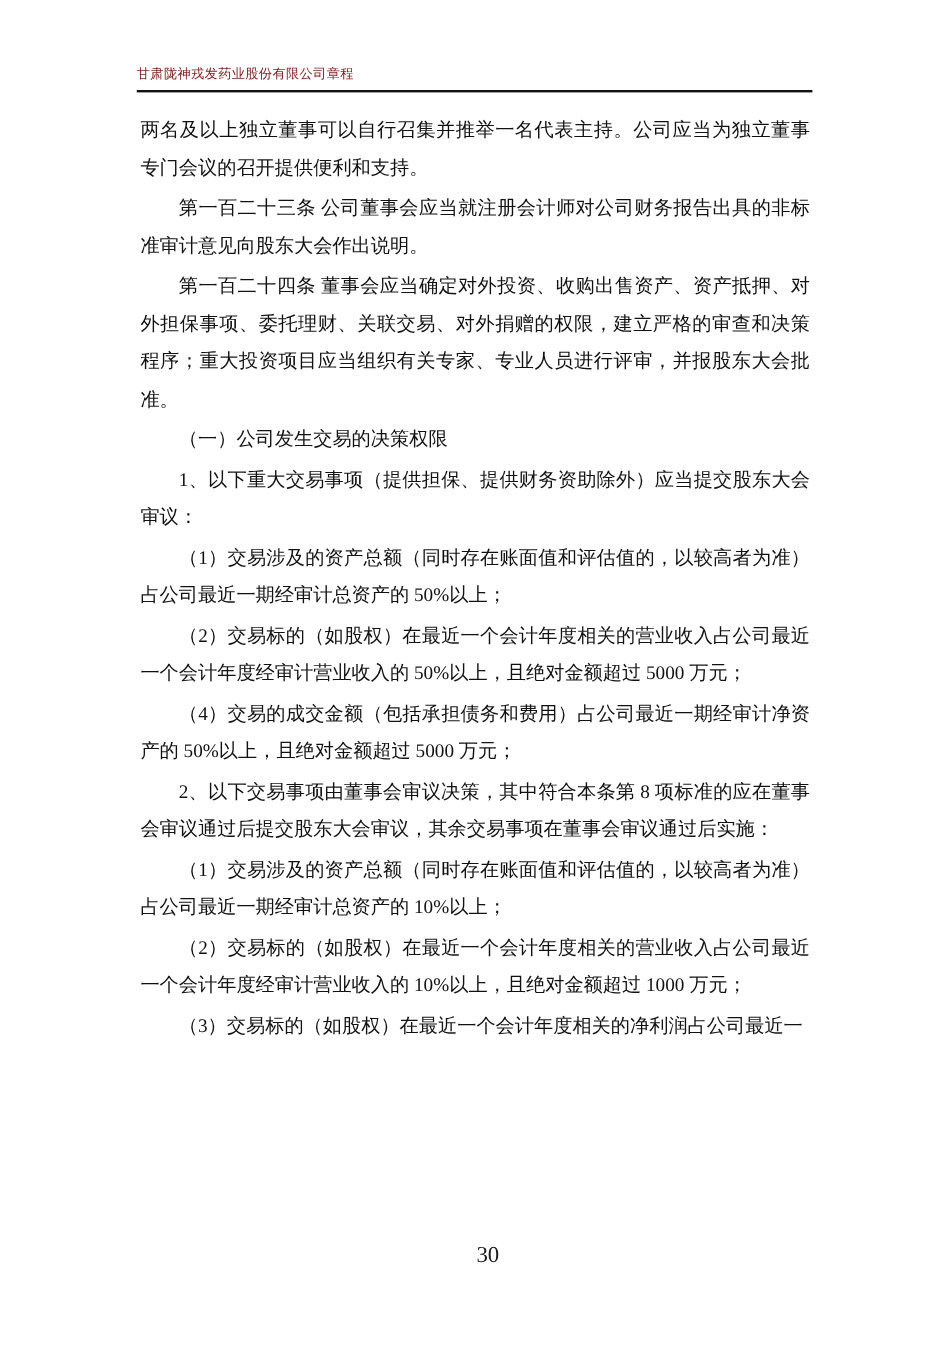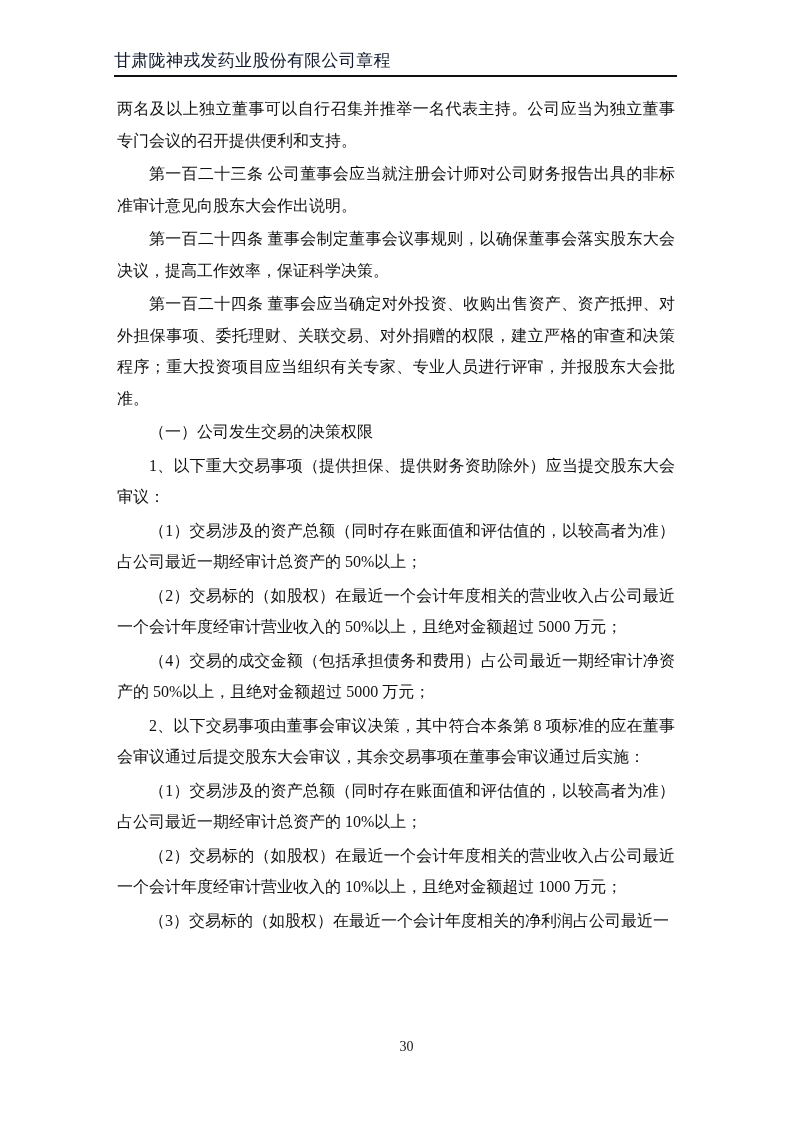--- a/index.html
+++ b/index.html
@@ -18,24 +18,24 @@
   }
   .page-header {
     position: absolute;
     left: 114px;
     right: 116px;
     top: 52px;
     padding-bottom: 5px;
     border-bottom: 2px solid #111111;
   }
   .page-header .header-title {
-    font-size: 17px;
+    font-size: 11px;
     line-height: 15px;
     letter-spacing: 0.3px;
-    color: #0f172a;
+    color: #7f1d1d;
     white-space: nowrap;
   }
   .doc-body {
     position: absolute;
     left: 115px;
     top: 91px;
     width: 562px;
     font-size: 16px;
     line-height: 31.5px;
     text-align: justify;
@@ -51,39 +51,38 @@
   }
   .doc-body b.lead {
     font-weight: normal;
   }
   .page-footer {
     position: absolute;
     left: 0;
     right: 0;
     top: 1038px;
     text-align: center;
-    font-size: 14px;
+    font-size: 19px;
     line-height: 18px;
     color: #1a1a1a;
     padding-left: 20px;
   }
 </style>
 </head>
 <body>
 
 <div class="page">
 
   <div class="page-header">
     <span class="header-title">甘肃陇神戎发药业股份有限公司章程</span>
   </div>
 
   <div class="doc-body">
     <p class="para"><b class="lead"></b><span>两名及以上独立董事可以自行召集并推举一名代表主持。公司应当为独立董事专门会议的召开提供便利和支持。</span></p>
     <p class="para indent"><b class="lead">第一百二十三条</b><span> 公司董事会应当就注册会计师对公司财务报告出具的非标准审计意见向股东大会作出说明。</span></p>
-    <p class="para indent"><b class="lead">第一百二十四条</b><span> 董事会制定董事会议事规则，以确保董事会落实股东大会决议，提高工作效率，保证科学决策。</span></p>
     <p class="para indent"><b class="lead">第一百二十四条</b><span> 董事会应当确定对外投资、收购出售资产、资产抵押、对外担保事项、委托理财、关联交易、对外捐赠的权限，建立严格的审查和决策程序；重大投资项目应当组织有关专家、专业人员进行评审，并报股东大会批准。</span></p>
     <p class="para indent"><b class="lead"></b><span>（一）公司发生交易的决策权限</span></p>
     <p class="para indent"><b class="lead"></b><span>1、以下重大交易事项（提供担保、提供财务资助除外）应当提交股东大会审议：</span></p>
     <p class="para indent"><b class="lead"></b><span>（1）交易涉及的资产总额（同时存在账面值和评估值的，以较高者为准）占公司最近一期经审计总资产的 50%以上；</span></p>
     <p class="para indent"><b class="lead"></b><span>（2）交易标的（如股权）在最近一个会计年度相关的营业收入占公司最近一个会计年度经审计营业收入的 50%以上，且绝对金额超过 5000 万元；</span></p>
     <p class="para indent"><b class="lead"></b><span>（4）交易的成交金额（包括承担债务和费用）占公司最近一期经审计净资产的 50%以上，且绝对金额超过 5000 万元；</span></p>
     <p class="para indent"><b class="lead"></b><span>2、以下交易事项由董事会审议决策，其中符合本条第 8 项标准的应在董事会审议通过后提交股东大会审议，其余交易事项在董事会审议通过后实施：</span></p>
     <p class="para indent"><b class="lead"></b><span>（1）交易涉及的资产总额（同时存在账面值和评估值的，以较高者为准）占公司最近一期经审计总资产的 10%以上；</span></p>
     <p class="para indent"><b class="lead"></b><span>（2）交易标的（如股权）在最近一个会计年度相关的营业收入占公司最近一个会计年度经审计营业收入的 10%以上，且绝对金额超过 1000 万元；</span></p>
     <p class="para indent"><b class="lead"></b><span>（3）交易标的（如股权）在最近一个会计年度相关的净利润占公司最近一</span></p>

